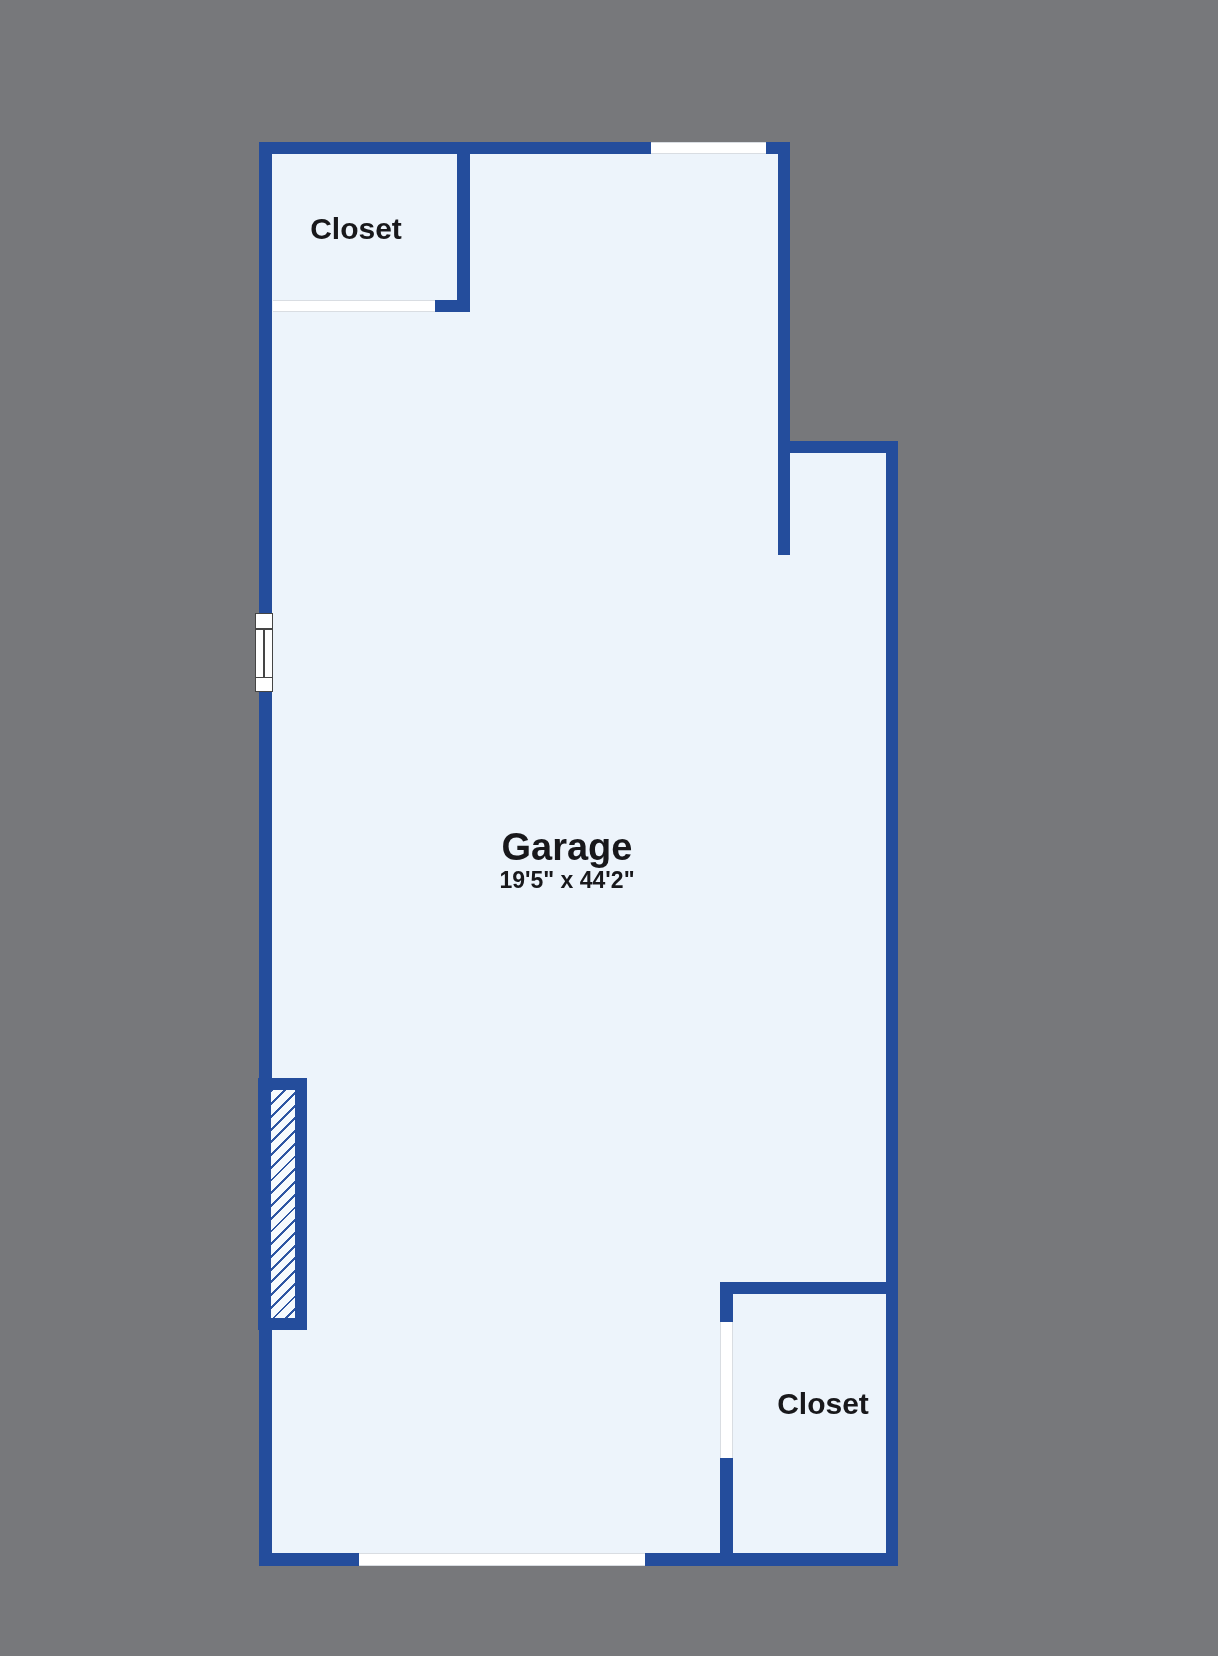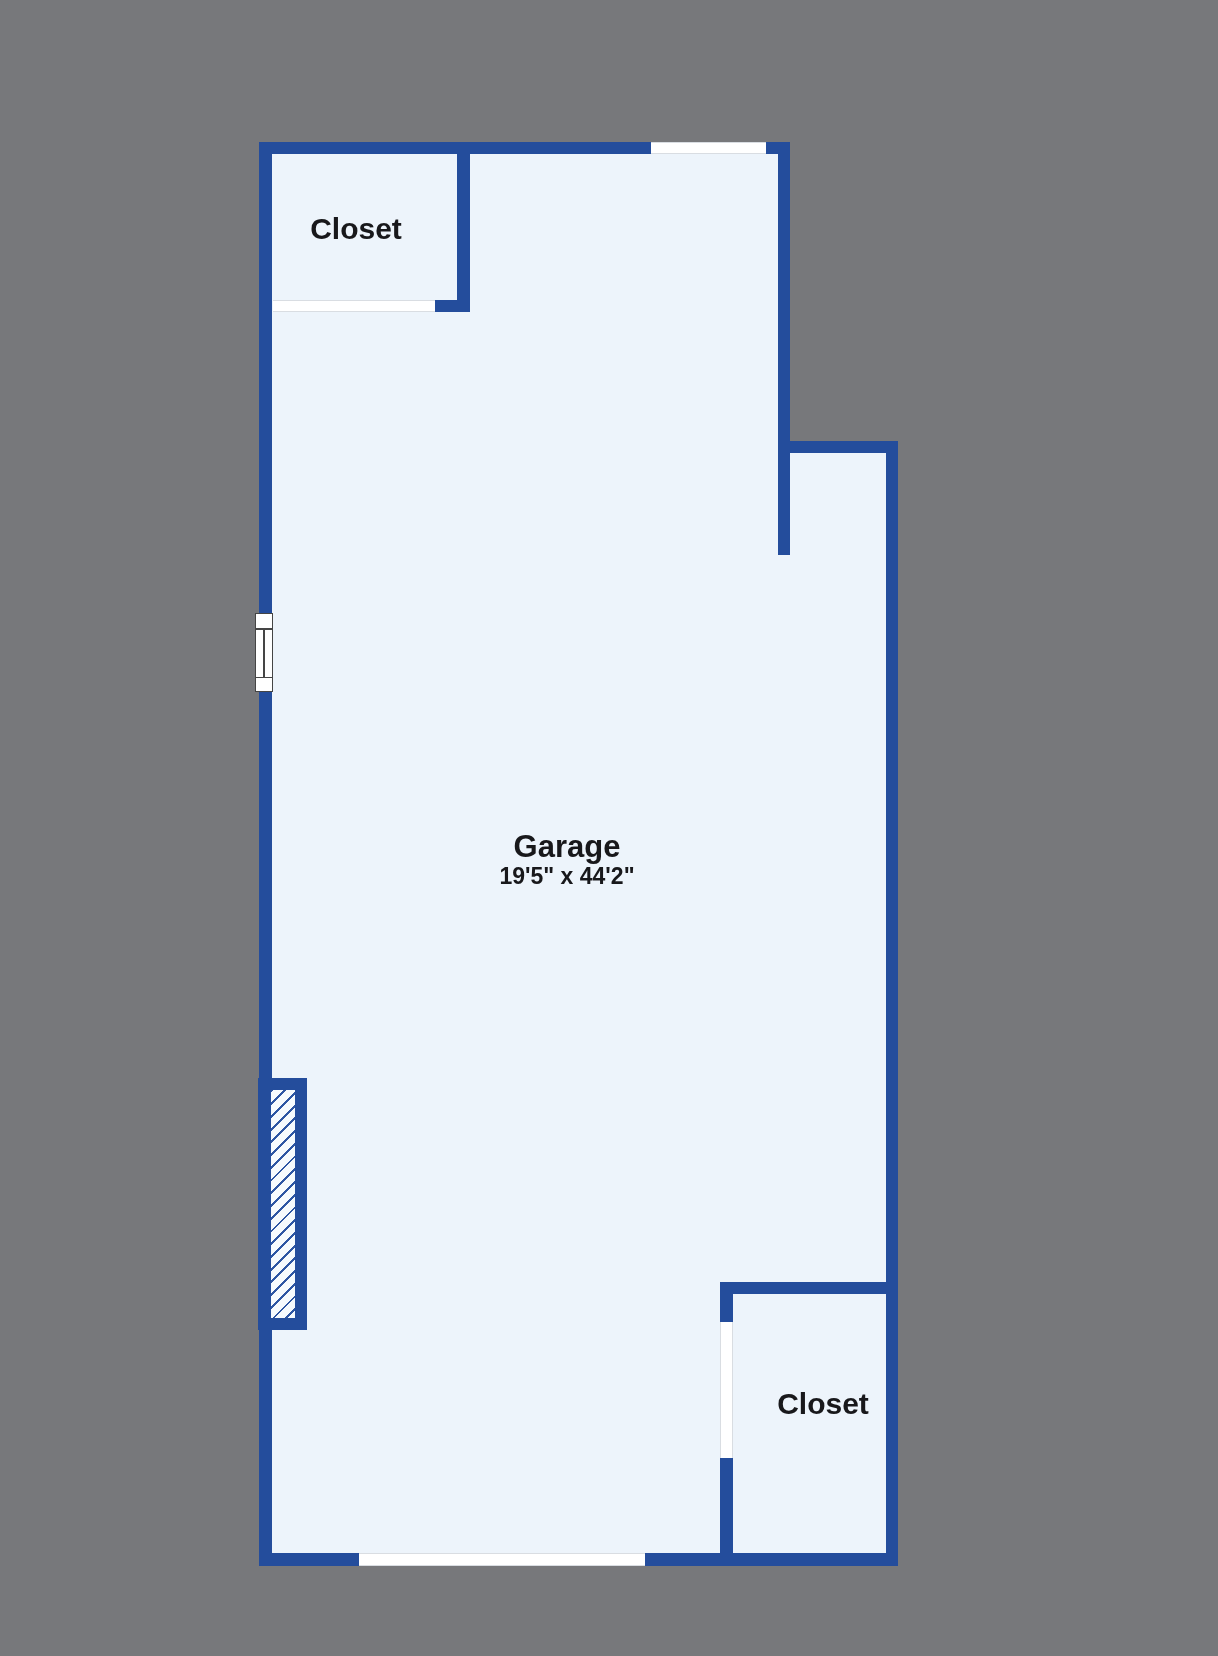--- a/index.html
+++ b/index.html
@@ -66,21 +66,21 @@
 
   
   .room-label {
     position:absolute; transform:translate(-50%,-50%);
     color:var(--ink, #18181b); font-weight:700; white-space:nowrap;
     text-align:center;
   }
   #label-closet1 { left:356px; top:209px;  font-size:30px; }
   #label-closet2 { left:823px; top:1384px; font-size:30px; }
   #label-garage  { left:567px; top:841px; }
-  #label-garage .room-name { font-size:31px; line-height:1.0; }
+  #label-garage .room-name { font-size:38px; line-height:1.0; }
   #label-garage .room-dims { font-size:23px; line-height:1.25; }
 </style>
 </head>
 <body style="background: rgb(119, 120, 123);">
 
 <div class="canvas" style="--bg: #77787b; --wall: #244d9c; --floor: #edf4fb; --ink: #18181b;">
 
   <div class="floor" id="floor-main"></div>
   <div class="floor" id="floor-ext"></div>
 

